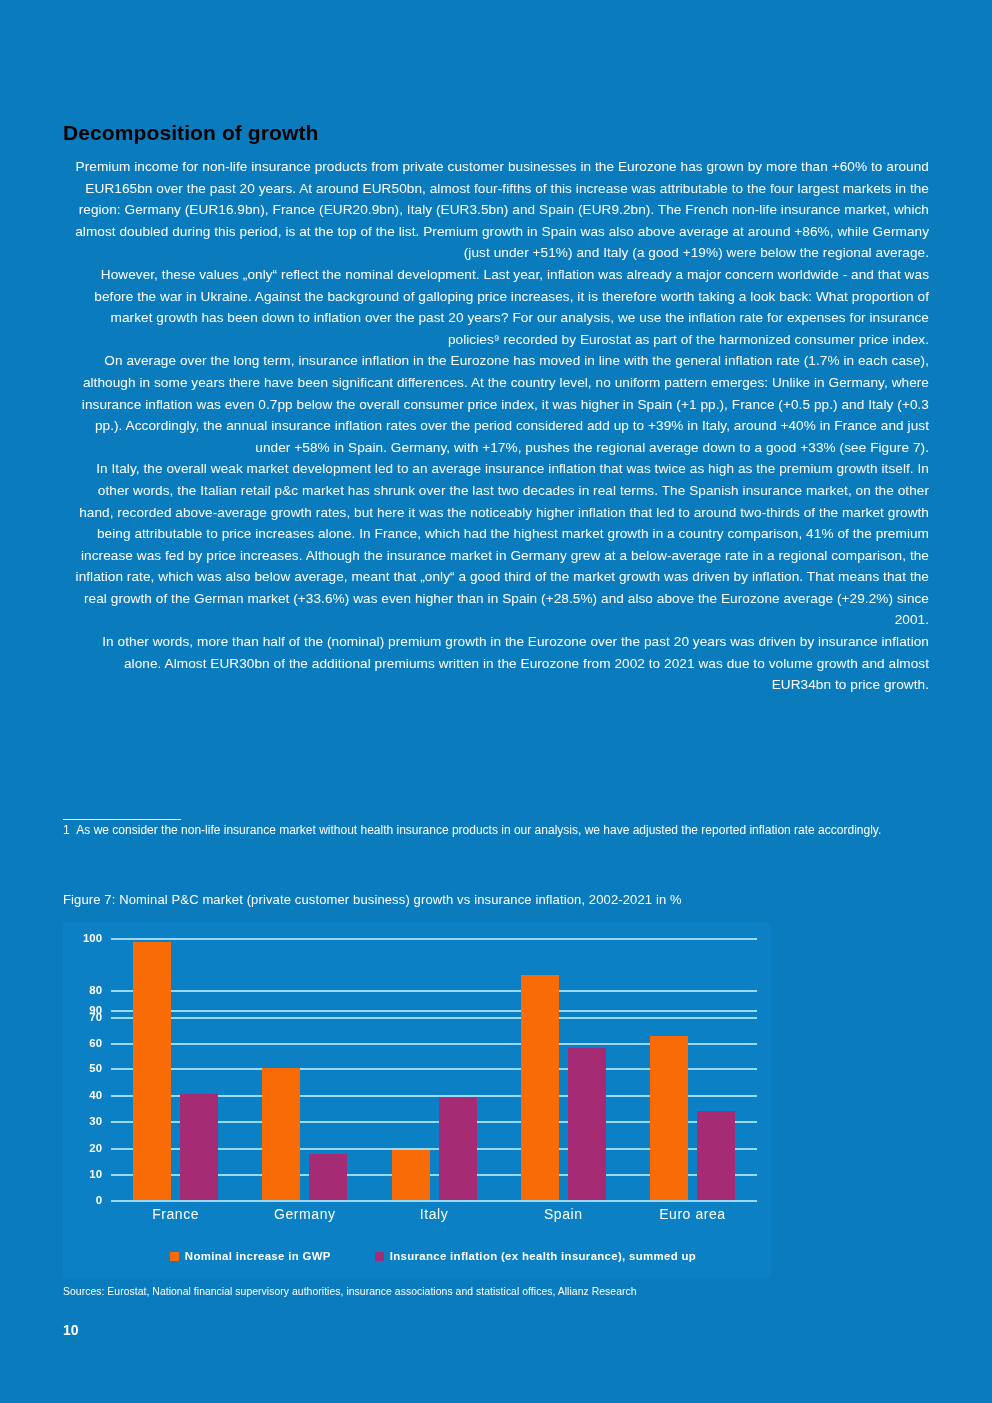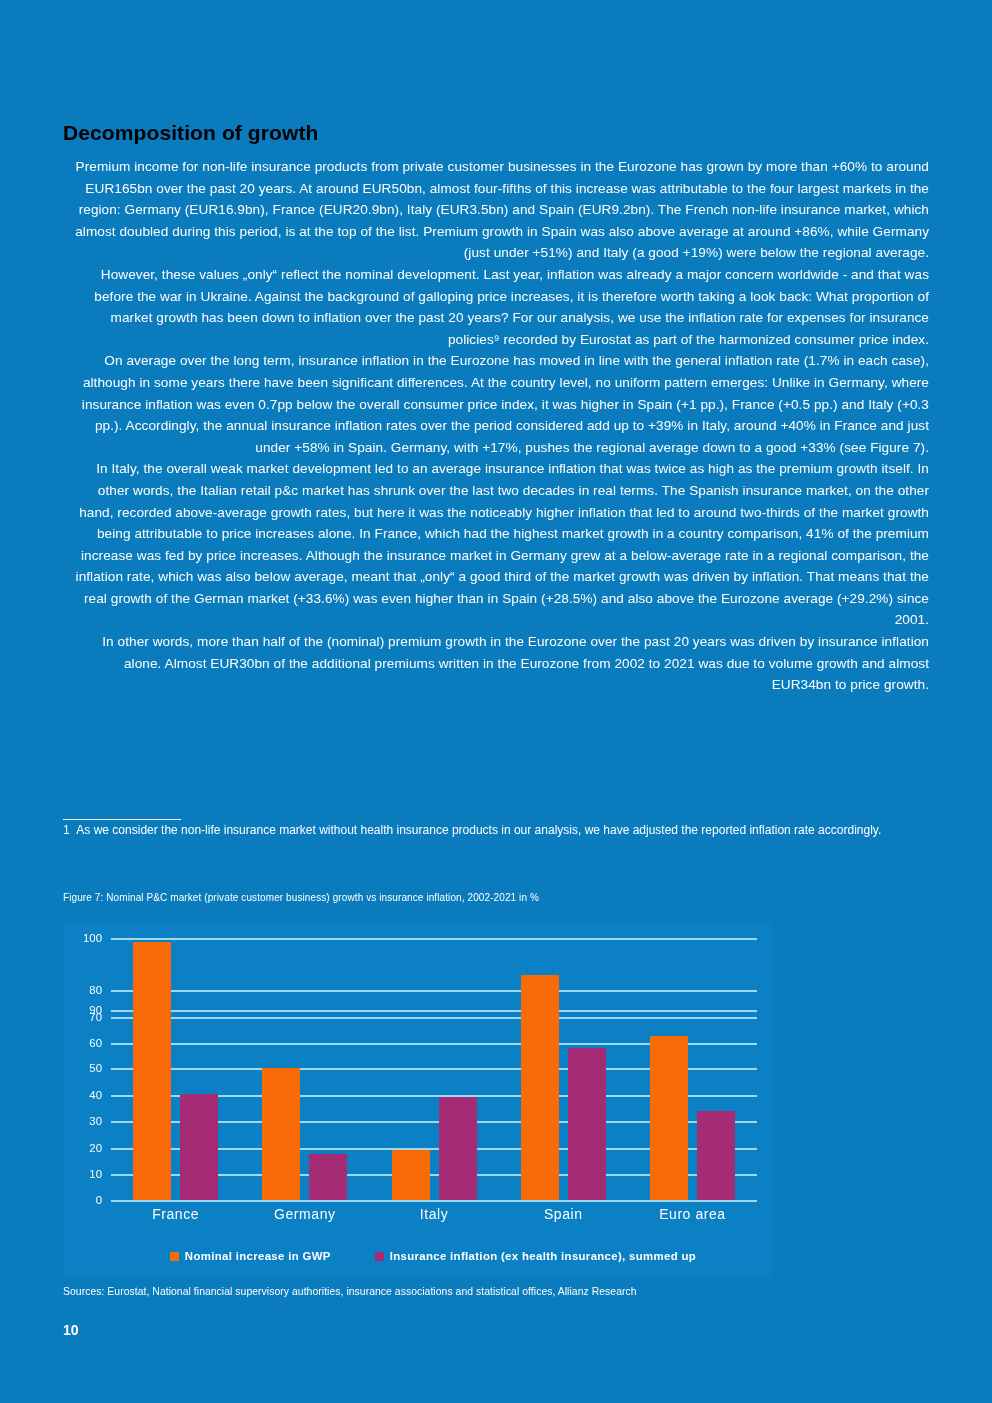--- a/index.html
+++ b/index.html
@@ -57,21 +57,21 @@
     color: #ffffff;
     font-size: 12px;
     line-height: 13px;
   }
 
   
   .fig-caption {
     position: absolute;
     left: 63px; top: 892px;
     color: #ffffff;
-    font-size: 10px;
+    font-size: 13px;
     letter-spacing: 0.01em;
   }
 
   .chart-panel {
     position: absolute;
     left: 63px; top: 923px;
     width: 708px; height: 355px;
     background: #0b80c4;
   }
 
@@ -90,21 +90,21 @@
     background: #9bd9f4;
   }
 
   .ytick {
     position: absolute;
     right: 100%;
     margin-right: 9px;
     transform: translateY(-50%);
     color: #ffffff;
     font-size: 11.4px;
-    font-weight: normal;
+    font-weight: bold;
     white-space: nowrap;
   }
 
   .groups {
     position: absolute;
     left: 0; top: 0;
     width: 100%; height: 100%;
     display: flex;
     align-items: flex-end;
   }

